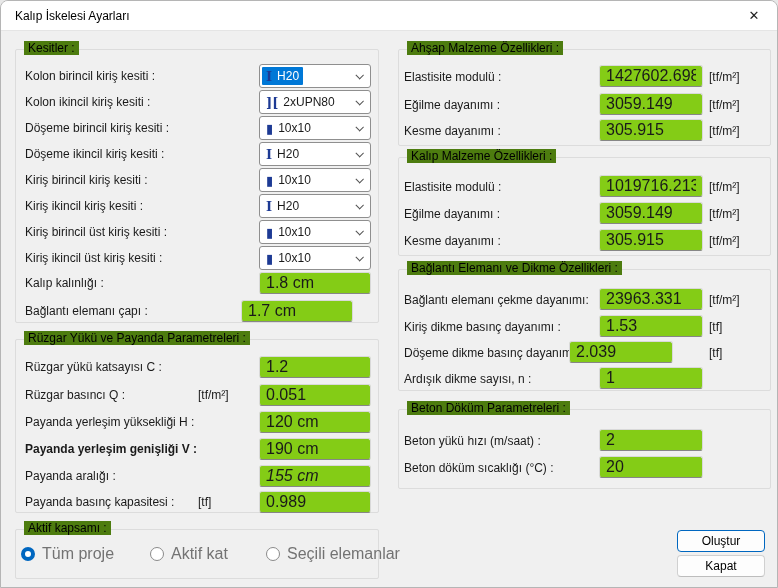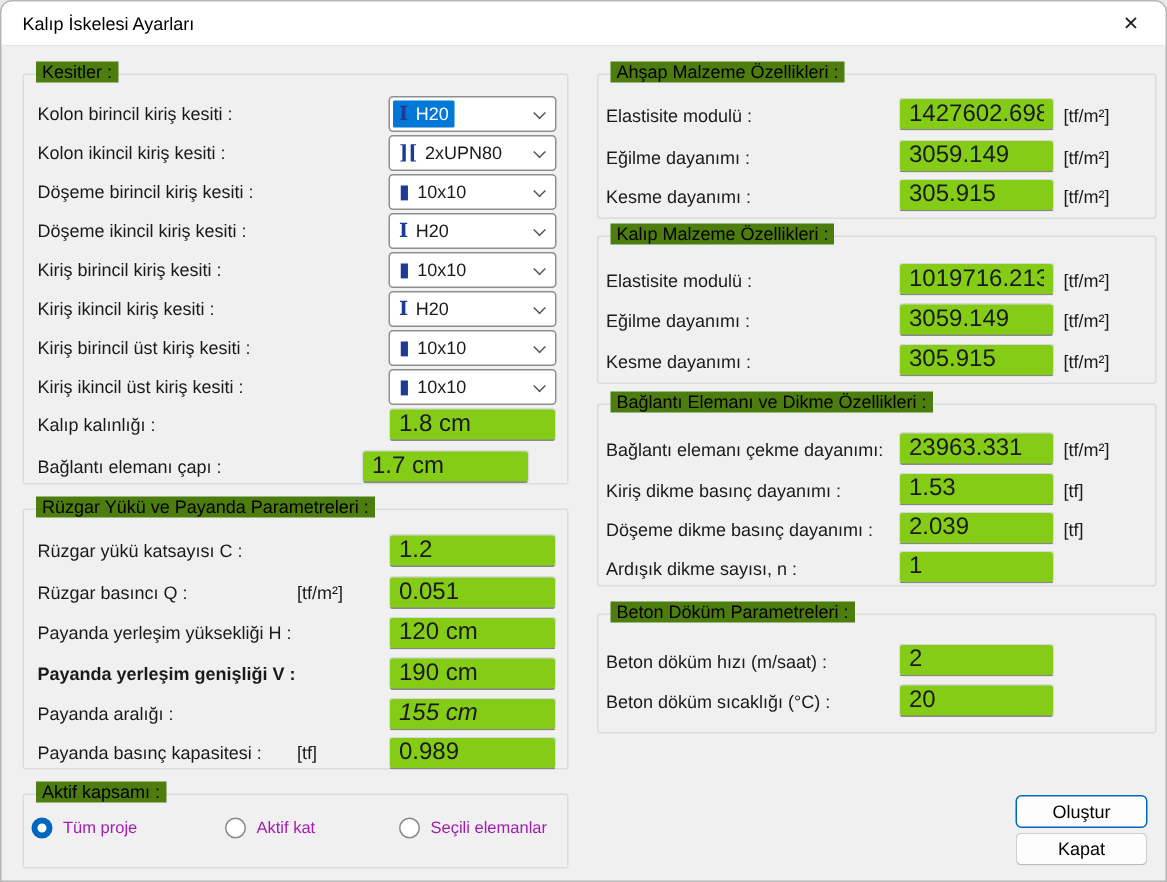--- a/index.html
+++ b/index.html
@@ -63,21 +63,21 @@
     border-right:1.4px solid #555; border-bottom:1.4px solid #555;
     transform:rotate(45deg) translateY(-1px);
   }
 
   .radio { position:absolute; display:flex; align-items:center; cursor:pointer; }
   .radio-circle {
     width:14px; height:14px; border-radius:50%; background:#ffffff;
     border:1px solid #8a8a8a; margin-right:7px; flex:0 0 auto;
   }
   .radio.on .radio-circle { border:4.5px solid #0067c0; }
-  .radio-label { font-size:11px; color:#a21caf; white-space:nowrap; }
+  .radio-label { font-size:16px; color:#737373; white-space:nowrap; }
 
   .btn {
     position:absolute; width:88px; height:22px; background:#fdfdfd;
     border:1px solid #d0d0d0; border-bottom-color:#bdbdbd; border-radius:4px;
     font-size:12px; color:#000; text-align:center; line-height:20px; cursor:pointer;
     font-family:"Liberation Sans","DejaVu Sans",sans-serif;
   }
   .btn.default { border:1px solid #0067c0; }
 </style>
 </head>
@@ -249,27 +249,27 @@
 
   <span class="row-label" style="left:403px; top:291px;">Bağlantı elemanı çekme dayanımı:</span>
   <input class="tbox right-col" style="left: 598px; top: 287px;" value="23963.331">
   <span class="unit-label" style="left:708px; top:291px;">[tf/m²]</span>
 
   <span class="row-label" style="left:403px; top:318px;">Kiriş dikme basınç dayanımı :</span>
   <input class="tbox right-col" style="left: 598px; top: 314px;" value="1.53">
   <span class="unit-label" style="left:708px; top:318px;">[tf]</span>
 
   <span class="row-label" style="left:403px; top:344px;">Döşeme dikme basınç dayanımı :</span>
-  <input class="tbox right-col" style="left: 598px; top: 340px;" value="2.039">
+  <input class="tbox right-col" style="left: 568px; top: 340px;" value="2.039">
   <span class="unit-label" style="left:708px; top:344px;">[tf]</span>
 
   <span class="row-label" style="left:403px; top:370px;">Ardışık dikme sayısı, n :</span>
   <input class="tbox right-col" style="left: 598px; top: 366px;" value="1">
 
-  <span class="row-label" style="left:403px; top:432px;">Beton döküm hızı (m/saat) :</span>
+  <span class="row-label" style="left:403px; top:432px;">Beton yükü hızı (m/saat) :</span>
   <input class="tbox right-col" style="left: 598px; top: 428px;" value="2">
 
   <span class="row-label" style="left:403px; top:459px;">Beton döküm sıcaklığı (°C) :</span>
   <input class="tbox right-col" style="left: 598px; top: 455px;" value="20">
 
   <div class="btn default" style="left:676px; top:529px;">Oluştur</div>
   <div class="btn" style="left:676px; top:554px;">Kapat</div>
 
 </div>
 

